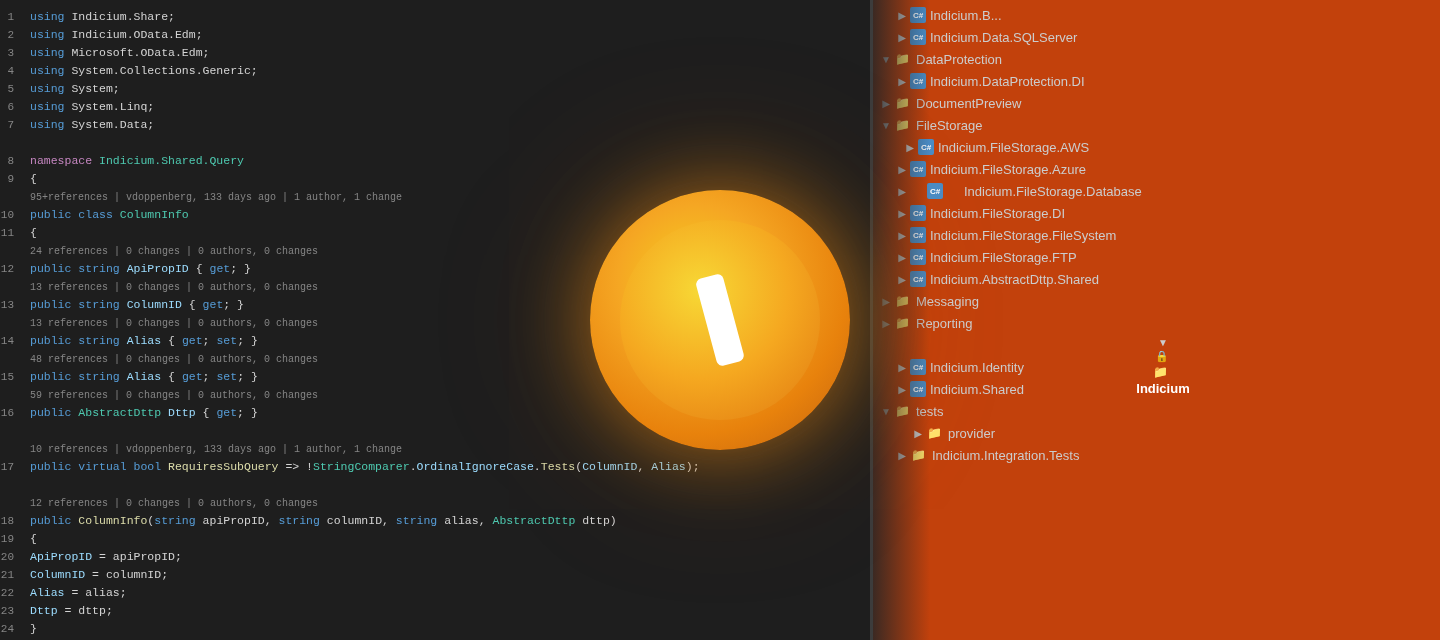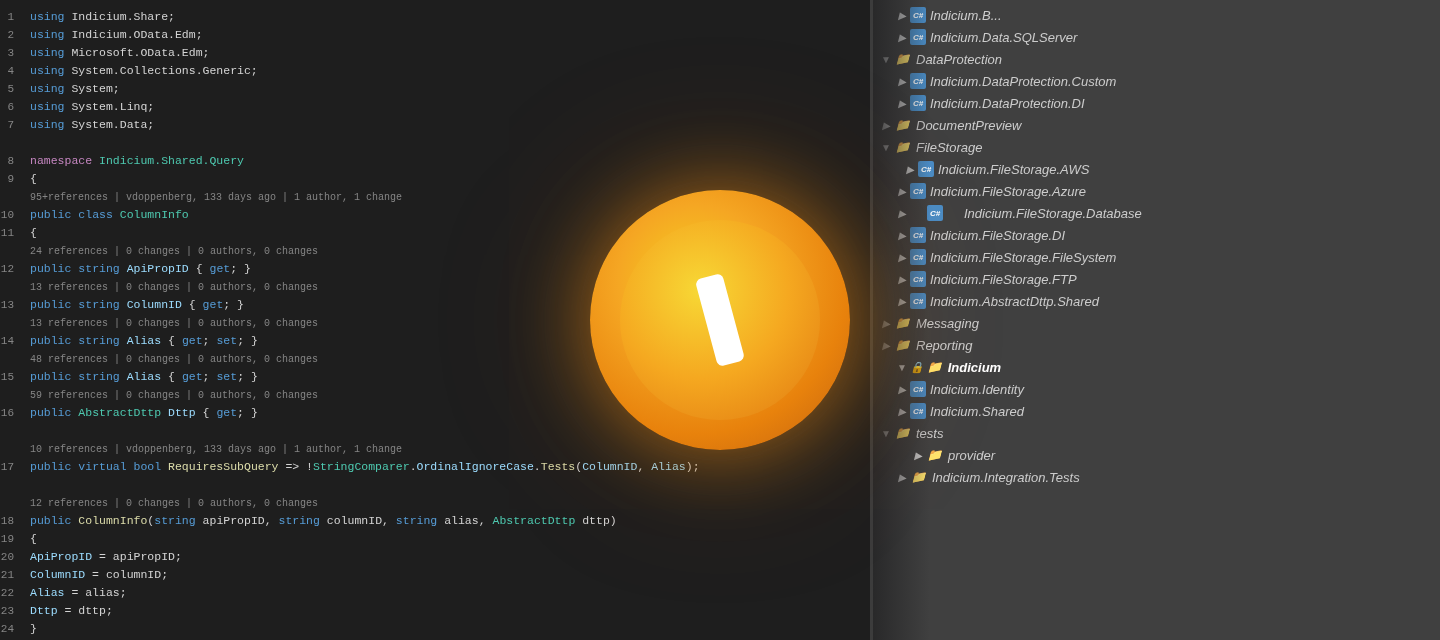--- a/index.html
+++ b/index.html
@@ -62,23 +62,22 @@
     .ns { color: #4ec9b0; }
     .gray { color: #858585; font-size: 10px; }
 
     
     .explorer-panel {
       position: absolute;
       right: 0;
       top: 0;
       width: 570px;
       height: 640px;
-      background: #404040;
+      background: #c2410c;
       overflow: hidden;
-      font-style: italic;
     }
 
     .explorer-content {
       padding: 4px 0;
       font-size: 13px;
       font-family: 'Segoe UI', sans-serif;
     }
 
     .tree-item {
       display: flex;
@@ -396,25 +395,20 @@
         <span class="tree-label">Indicium.Data.SQLServer</span>
       </div>
       <div class="tree-item" style="padding-left: 8px;">
         <span class="tree-chevron open"></span>
         <span class="tree-icon folder-icon"></span>
         <span class="tree-label">DataProtection</span>
       </div>
       <div class="tree-item" style="padding-left: 24px;">
         <span class="tree-chevron closed"></span>
         <span class="cs-icon">C#</span>
-        <span class="tree-label">Indicium.DataProtection.Custom</span>
-      </div>
-      <div class="tree-item" style="padding-left: 24px;">
-        <span class="tree-chevron closed"></span>
-        <span class="cs-icon">C#</span>
         <span class="tree-label">Indicium.DataProtection.DI</span>
       </div>
       <div class="tree-item" style="padding-left: 8px;">
         <span class="tree-chevron closed"></span>
         <span class="tree-icon folder-icon"></span>
         <span class="tree-label">DocumentPreview</span>
       </div>
       <div class="tree-item" style="padding-left: 8px;">
         <span class="tree-chevron open"></span>
         <span class="tree-icon folder-icon"></span>
@@ -458,21 +452,21 @@
       <div class="tree-item" style="padding-left: 8px;">
         <span class="tree-chevron closed"></span>
         <span class="tree-icon folder-icon"></span>
         <span class="tree-label">Messaging</span>
       </div>
       <div class="tree-item" style="padding-left: 8px;">
         <span class="tree-chevron closed"></span>
         <span class="tree-icon folder-icon"></span>
         <span class="tree-label">Reporting</span>
       </div>
-      <div class="tree-item" style="padding-left: 24px;">
+      <div class="tree-item" style="padding-left: 24px; flex-direction: column;">
         <span class="tree-chevron open"></span>
         <span class="lock-icon" style="font-size: 11px;">🔒</span>
         <span class="tree-icon folder-icon"></span>
         <span class="tree-label bold">Indicium</span>
       </div>
       <div class="tree-item" style="padding-left: 24px;">
         <span class="tree-chevron closed"></span>
         <span class="cs-icon">C#</span>
         <span class="tree-label">Indicium.Identity</span>
       </div>

